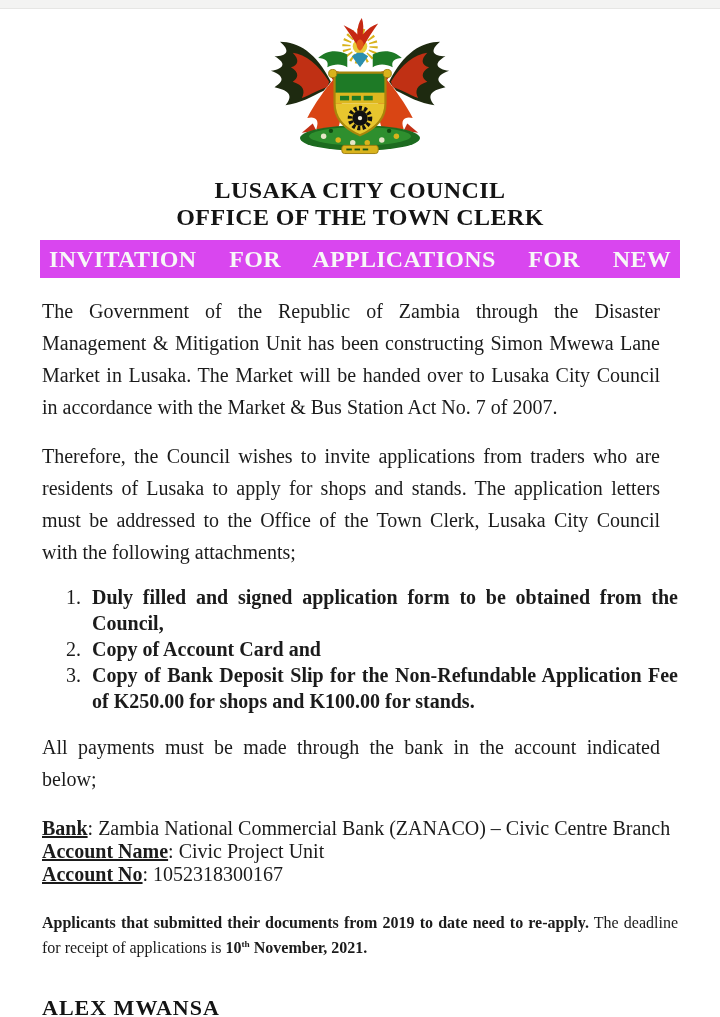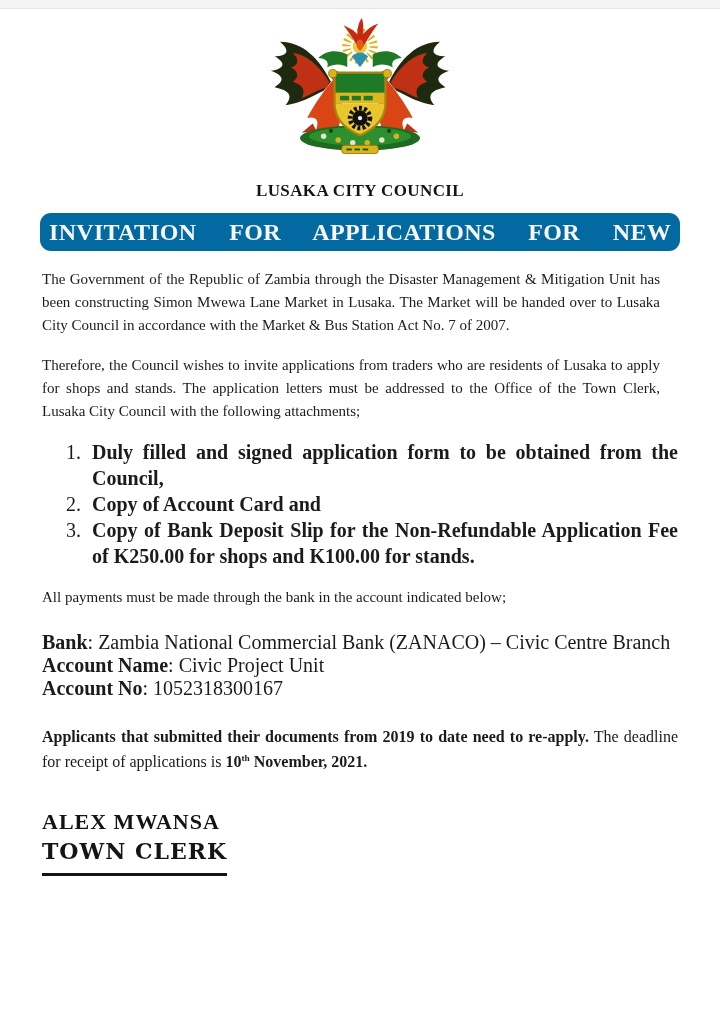--- a/index.html
+++ b/index.html
@@ -6,42 +6,41 @@
   body{
     width:720px;height:1017px;overflow:hidden;background:#ffffff;
     font-family:"Liberation Serif","DejaVu Serif",serif;color:#1b1b1b;
     -webkit-font-smoothing:antialiased;
   }
   .photo-strip{height:8px;background:#f3f3f2;border-bottom:1px solid #e6e6e4;}
   .sheet{position:relative;width:720px;}
   .crest-wrap{text-align:center;margin-top:6px;}
   .crest-wrap svg{display:inline-block;}
   .org-name,.office-name{
-    text-align:center;font-weight:700;font-size:17px;line-height:27px;
+    text-align:center;font-weight:700;font-size:24px;line-height:27px;
     letter-spacing:.4px;color:#141414;margin:0;
   }
   .org-name{margin-top:10px;}
   .banner{
-    margin:9px 40px 0 40px;background:#0369a1;color:#f7f7f7;
+    margin:9px 40px 0 40px;background:#d946ef;color:#f7f7f7;
     padding:5px 9px;font-weight:700;font-size:24px;line-height:28px;
     letter-spacing:.3px;
-    border-radius:11px;
   }
   .banner .bline{text-align:justify;text-align-last:justify;}
   .para{
-    margin:17px 60px 0 42px;font-size:15px;line-height:23px;
+    margin:17px 60px 0 42px;font-size:20px;line-height:32px;
     text-align:justify;
   }
   .attach-list{margin:16px 42px 0 66px;padding:0;font-size:20px;line-height:26px;}
   .attach-item{display:flex;margin:0;}
   .attach-item .num{width:26px;flex:0 0 26px;}
   .attach-item .txt{flex:1;text-align:justify;font-weight:bold;}
   .bank-block{margin:22px 42px 0 42px;font-size:20px;line-height:23px;}
   .bank-row{white-space:nowrap;}
-  .bank-row b{font-weight:700;}
+  .bank-row b{font-weight:700;text-decoration:underline;}
   .notice{
     margin:24px 42px 0 42px;font-size:16px;line-height:25px;text-align:justify;
   }
   .notice b{font-weight:700;}
   .notice sup{font-size:0.58em;vertical-align:super;line-height:0;}
   .sig-name{
     margin:34px 0 0 42px;font-family:Liberation Serif, serif;
     font-weight:700;font-size:22px;line-height:27px;letter-spacing:1px;color:#141414;
   }
   .sig-title{
@@ -133,20 +132,21 @@
           </g>
         </g>
         <path d="M82,62 L138,62 L138,96 Q138,119 110,131 Q82,119 82,96 Z" fill="none" stroke="#a8860b" stroke-width="2.4"></path>
         <circle cx="80" cy="63" r="4.5" fill="#d9b31c" stroke="#9a7a0c" stroke-width="1"></circle>
         <circle cx="140" cy="63" r="4.5" fill="#d9b31c" stroke="#9a7a0c" stroke-width="1"></circle>
       </g>
     </svg>
   </div>
 
   <h1 class="org-name">LUSAKA CITY COUNCIL</h1>
+  <h2 class="office-name">OFFICE OF THE TOWN CLERK</h2>
 
   <div class="banner">
     <div class="bline">INVITATION FOR APPLICATIONS FOR NEW</div>
   </div>
 
   <p class="para">The Government of the Republic of Zambia through the Disaster Management &amp; Mitigation Unit has been constructing Simon Mwewa Lane Market in Lusaka. The Market will be handed over to Lusaka City Council in accordance with the Market &amp; Bus Station Act No. 7 of 2007.</p>
   <p class="para">Therefore, the Council wishes to invite applications from traders who are residents of Lusaka to apply for shops and stands. The application letters must be addressed to the Office of the Town Clerk, Lusaka City Council with the following attachments;</p>
 
   <div class="attach-list">
     <div class="attach-item">

